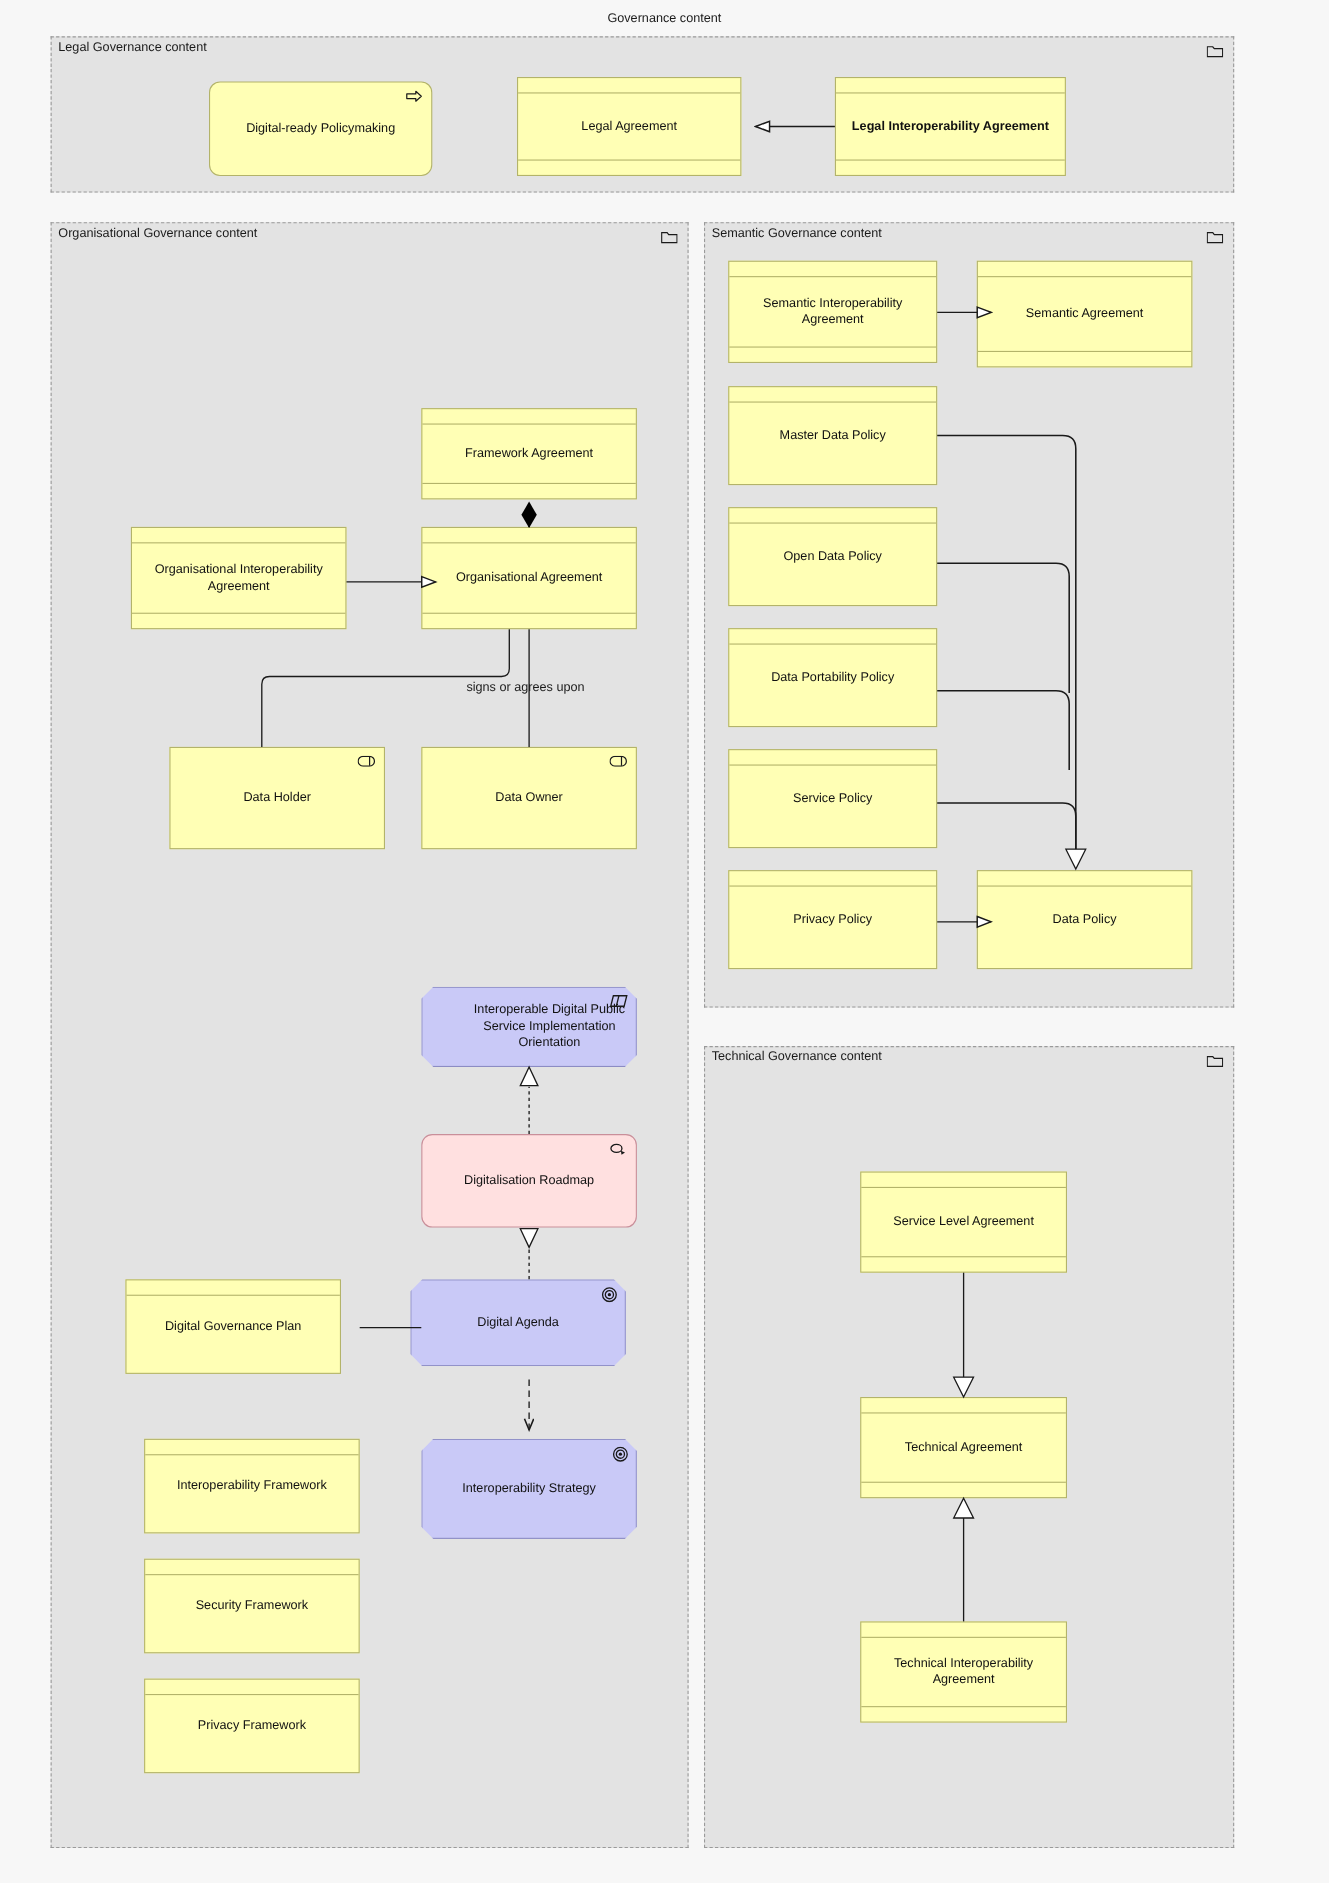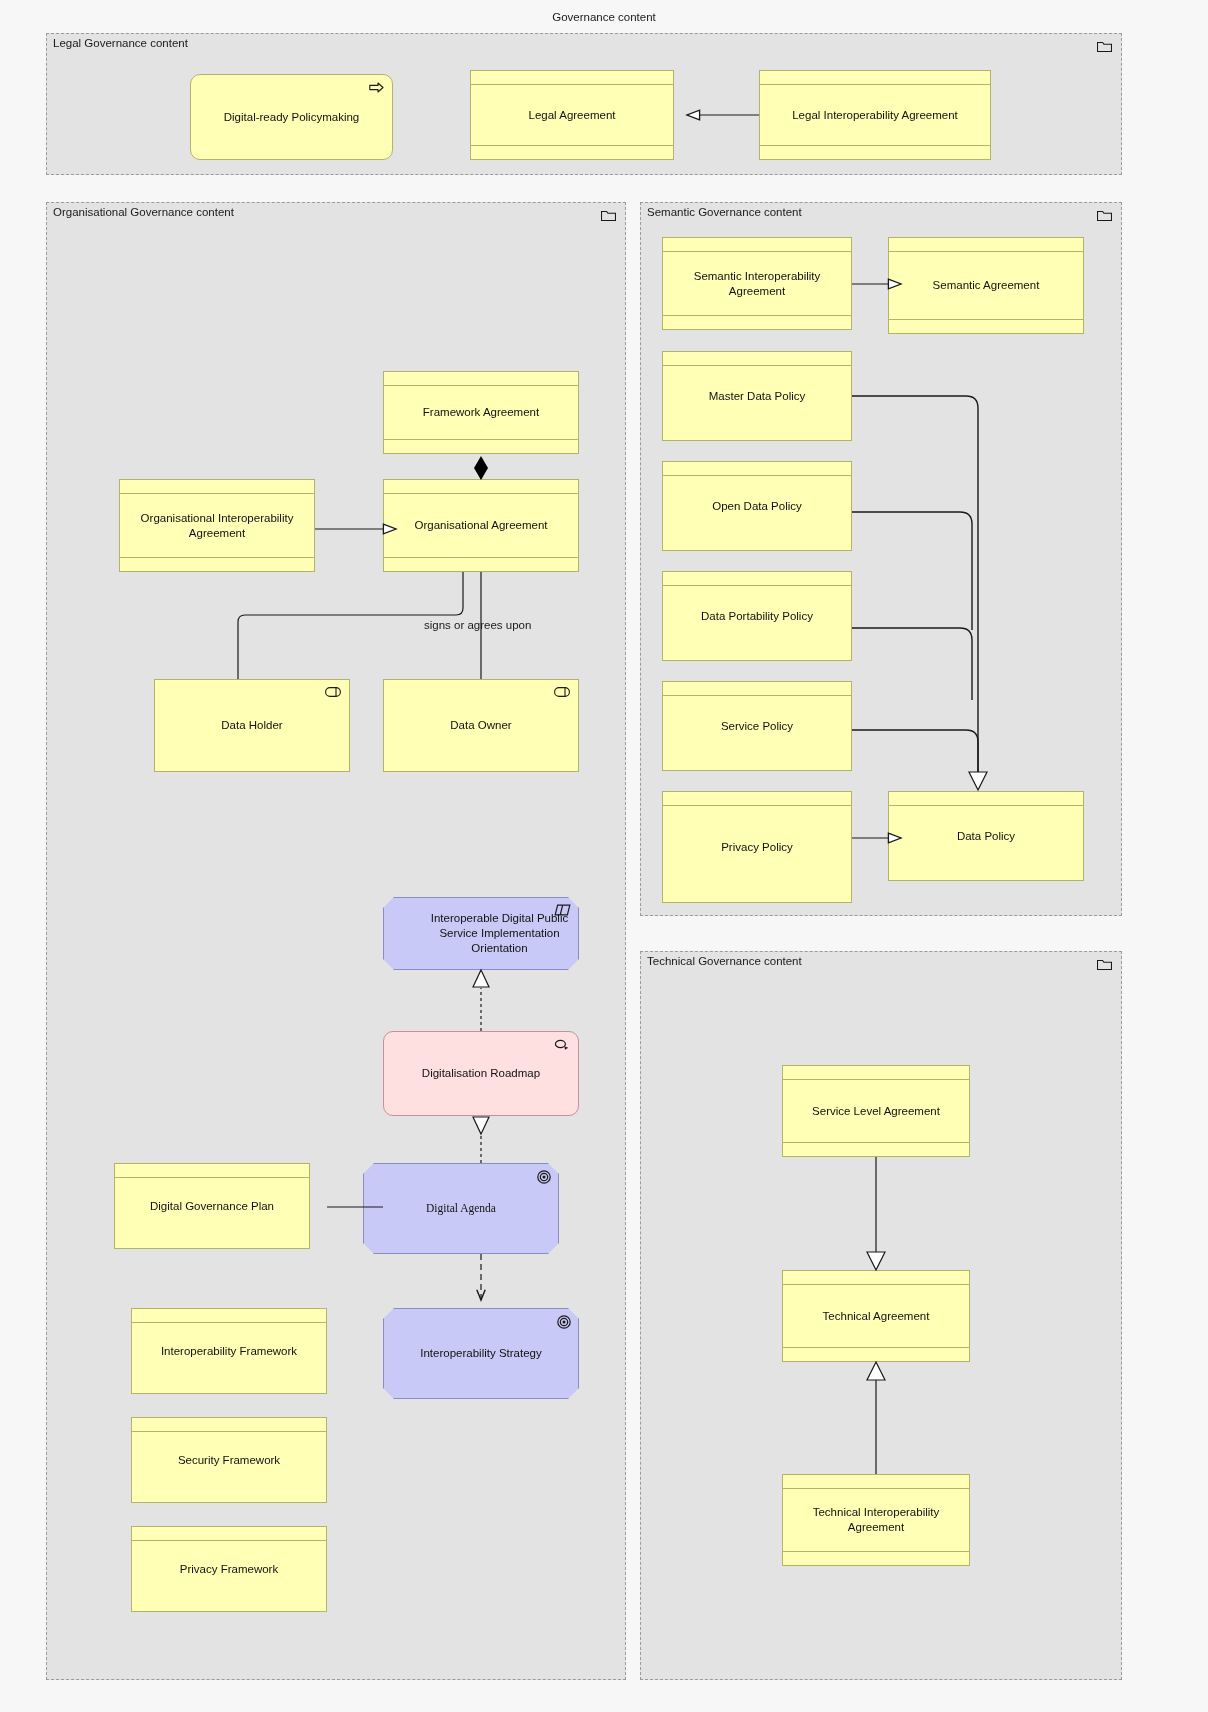--- a/index.html
+++ b/index.html
@@ -155,21 +155,21 @@
           <path d="M0.8 3.4h8.2V1L14 5.5 9 10V7.6H0.8z" fill="none" stroke="#1a1a1a" stroke-width="1.1" stroke-linejoin="round"></path>
         </svg>
     </span>
     <span class="lbl">Digital-ready Policymaking</span>
   </div>
 
   <div class="el contract" style="left:470px;top:70px;width:204px;height:90px;">
     <span class="lbl">Legal Agreement</span>
   </div>
 
-  <div class="el contract" style="left:759px;top:70px;width:232px;height:90px;">
+  <div class="el contract" style="left:759px;top:70px;width:210px;height:90px;font-weight:bold;">
     <span class="lbl">Legal Interoperability Agreement</span>
   </div>
 
   <div class="group" style="left:46px;top:202px;width:580px;height:1478px;">
     <div class="group-label">Organisational Governance content</div>
     <span class="folder-icon">
       <svg width="15" height="12" viewBox="0 0 15 12">
           <path d="M0.5 1.5h5l1.4 1.7h7.6v7.3H0.5z" fill="none" stroke="#1a1a1a" stroke-width="1.1"></path>
         </svg>
     </span>
@@ -227,21 +227,21 @@
           <path d="M10.4 7.2l3.8 1.6-3.2 2z" fill="#1a1a1a"></path>
         </svg>
     </span>
     <span class="lbl">Digitalisation Roadmap</span>
   </div>
 
   <div class="el bobject" style="left:114px;top:1163px;width:196px;height:86px;">
     <span class="lbl">Digital Governance Plan</span>
   </div>
 
-  <div class="octagon-wrap" style="left:363px;top:1163px;width:196px;height:91px;font-family:Liberation Serif, serif;">
+  <div class="octagon-wrap" style="left:373px;top:1163px;width:196px;height:79px;">
     <div class="octagon"></div>
     <span class="corner-icon">
       <svg width="14" height="14" viewBox="0 0 14 14">
           <circle cx="7" cy="7" r="6.2" fill="none" stroke="#1a1a1a" stroke-width="1.2"></circle>
           <circle cx="7" cy="7" r="3.7" fill="none" stroke="#1a1a1a" stroke-width="1.2"></circle>
           <circle cx="7" cy="7" r="1.5" fill="#1a1a1a"></circle>
         </svg>
     </span>
     <div class="el" style="position:absolute;inset:0;">
       <span class="lbl">Digital Agenda</span>
@@ -300,21 +300,21 @@
   </div>
 
   <div class="el bobject" style="left:662px;top:571px;width:190px;height:90px;">
     <span class="lbl">Data Portability Policy</span>
   </div>
 
   <div class="el bobject" style="left:662px;top:681px;width:190px;height:90px;">
     <span class="lbl">Service Policy</span>
   </div>
 
-  <div class="el bobject" style="left:662px;top:791px;width:190px;height:112px;">
+  <div class="el bobject" style="left:662px;top:791px;width:190px;height:90px;">
     <span class="lbl">Privacy Policy</span>
   </div>
 
   <div class="el bobject" style="left:888px;top:791px;width:196px;height:90px;">
     <span class="lbl">Data Policy</span>
   </div>
 
   <div class="group" style="left:640px;top:951px;width:482px;height:729px;">
     <div class="group-label">Technical Governance content</div>
     <span class="folder-icon">

